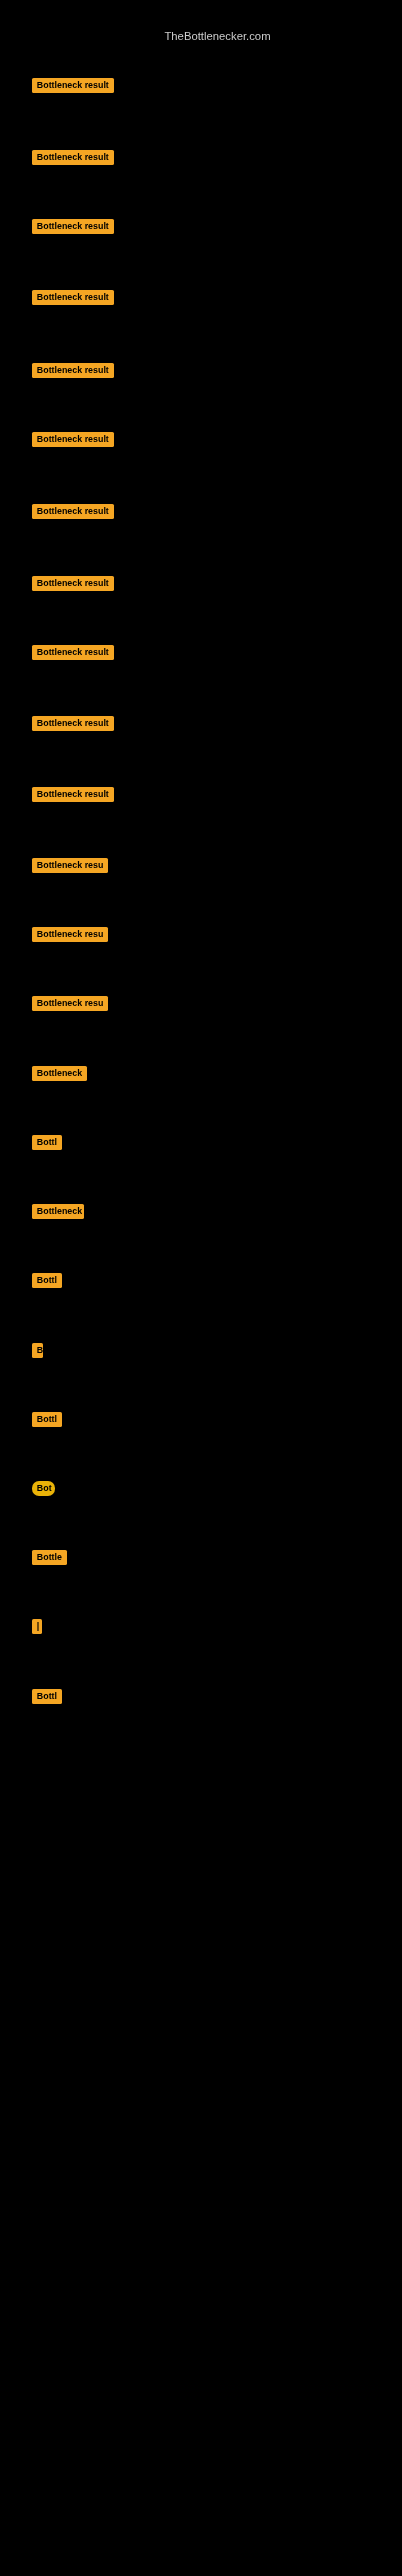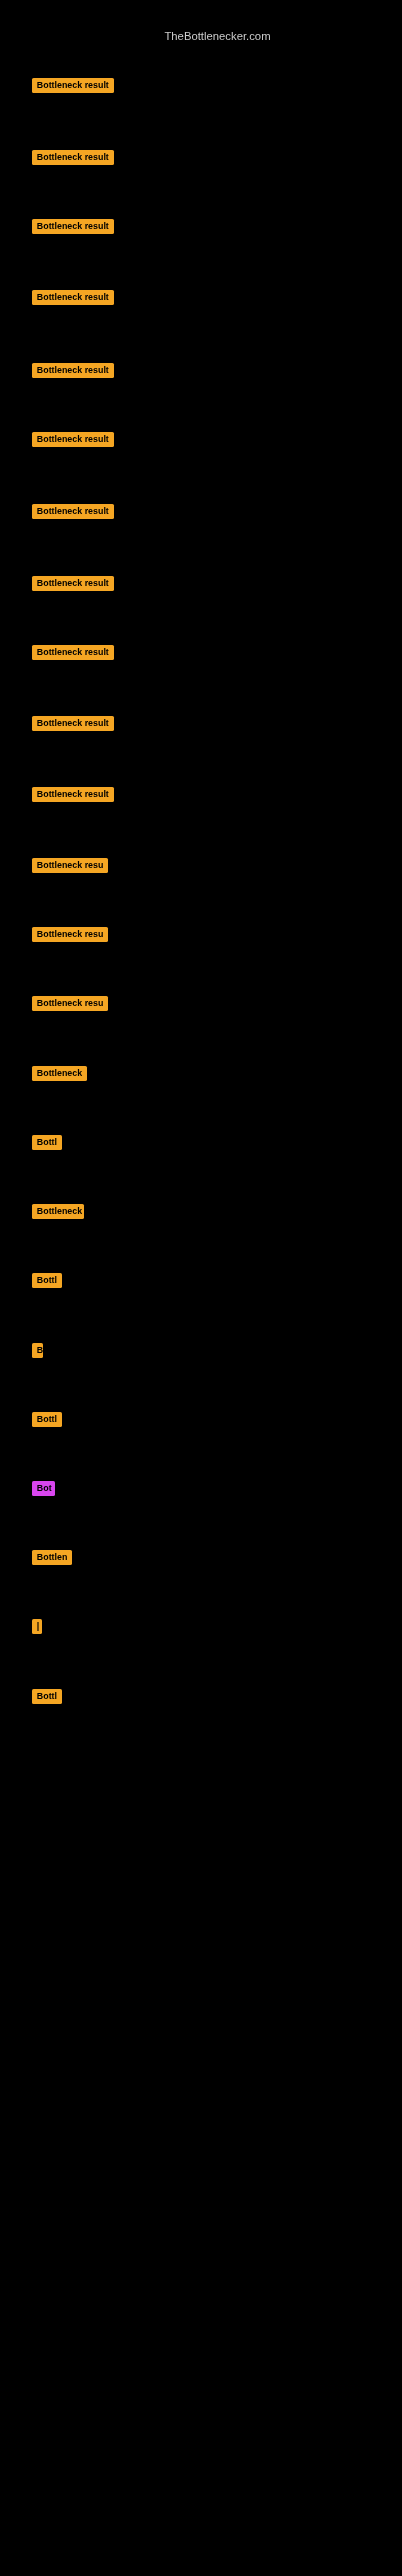--- a/index.html
+++ b/index.html
@@ -60,18 +60,18 @@
     <div class="bottleneck-item" style="top: 755px; left: 0px;"><span class="bottleneck-badge" style="background-color: rgb(245, 166, 35); color: rgb(0, 0, 0); max-width: 89px;">Bottleneck result</span></div>
     <div class="bottleneck-item" style="top: 826px; left: 0px;"><span class="bottleneck-badge" style="background-color: rgb(245, 166, 35); color: rgb(0, 0, 0); max-width: 81px;">Bottleneck resu</span></div>
     <div class="bottleneck-item" style="top: 895px; left: 0px;"><span class="bottleneck-badge" style="background-color: rgb(245, 166, 35); color: rgb(0, 0, 0); max-width: 81px;">Bottleneck resu</span></div>
     <div class="bottleneck-item" style="top: 964px; left: 0px;"><span class="bottleneck-badge" style="background-color: rgb(245, 166, 35); color: rgb(0, 0, 0); max-width: 81px;">Bottleneck resu</span></div>
     <div class="bottleneck-item" style="top: 1034px; left: 0px;"><span class="bottleneck-badge" style="background-color: rgb(245, 166, 35); color: rgb(0, 0, 0); max-width: 58px; text-align: right;">Bottleneck</span></div>
     <div class="bottleneck-item" style="top: 1103px; left: 0px;"><span class="bottleneck-badge" style="background-color: rgb(245, 166, 35); color: rgb(0, 0, 0); max-width: 37px;">Bottl</span></div>
     <div class="bottleneck-item" style="top: 1172px; left: 0px;"><span class="bottleneck-badge" style="background-color: rgb(245, 166, 35); color: rgb(0, 0, 0); max-width: 52px;">Bottleneck</span></div>
     <div class="bottleneck-item" style="top: 1241px; left: 0px;"><span class="bottleneck-badge" style="background-color: rgb(245, 166, 35); color: rgb(0, 0, 0); max-width: 31px;">Bottl</span></div>
     <div class="bottleneck-item" style="top: 1311px; left: 0px;"><span class="bottleneck-badge" style="background-color: rgb(245, 166, 35); color: rgb(0, 0, 0); max-width: 11.3px;">B</span></div>
     <div class="bottleneck-item" style="top: 1380px; left: 0px;"><span class="bottleneck-badge" style="background-color: rgb(245, 166, 35); color: rgb(0, 0, 0); max-width: 31px;">Bottl</span></div>
-    <div class="bottleneck-item" style="top: 1449px; left: 0px;"><span class="bottleneck-badge" style="background-color: #d946ef; color: rgb(0, 0, 0); max-width: 22.5px;">Bot</span></div>
-    <div class="bottleneck-item" style="top: 1518px; left: 0px;"><span class="bottleneck-badge" style="background-color: rgb(245, 166, 35); color: rgb(0, 0, 0); max-width: 42px;">Bottlen</span></div>
+    <div class="bottleneck-item" style="top: 1449px; left: 0px;"><span class="bottleneck-badge" style="background-color: #eab308; color: rgb(0, 0, 0); max-width: 22.5px; border-radius: 7px;">Bot</span></div>
+    <div class="bottleneck-item" style="top: 1518px; left: 0px;"><span class="bottleneck-badge" style="background-color: rgb(245, 166, 35); color: rgb(0, 0, 0); max-width: 42px;">Bottle</span></div>
     <div class="bottleneck-item" style="top: 1587px; left: 0px;"><span class="bottleneck-badge" style="background-color: rgb(245, 166, 35); color: rgb(0, 0, 0); max-width: 8px;">|</span></div>
     <div class="bottleneck-item" style="top: 1657px; left: 0px;"><span class="bottleneck-badge" style="background-color: rgb(245, 166, 35); color: rgb(0, 0, 0); max-width: 31px;">Bottl</span></div>
   </div>
 
 
 </body></html>

